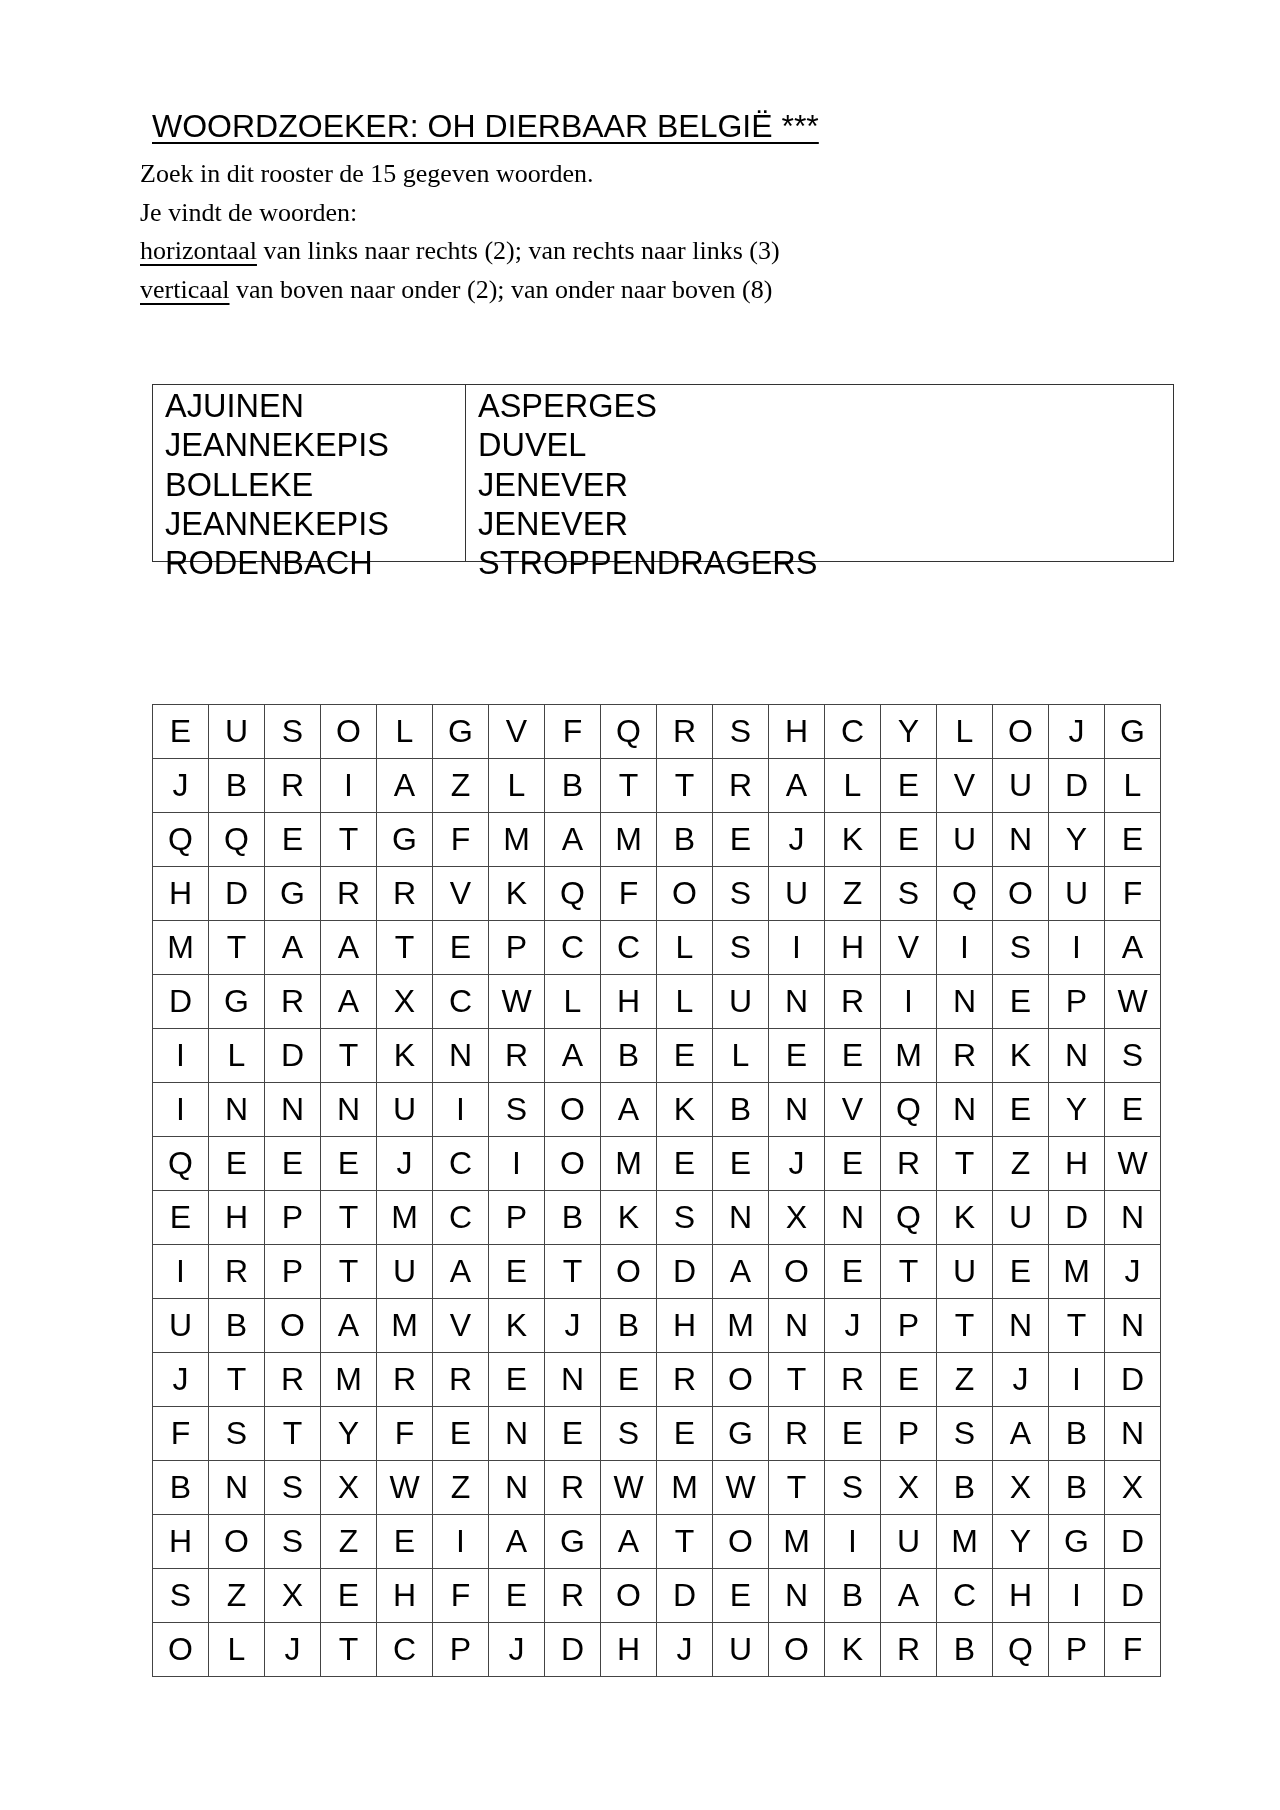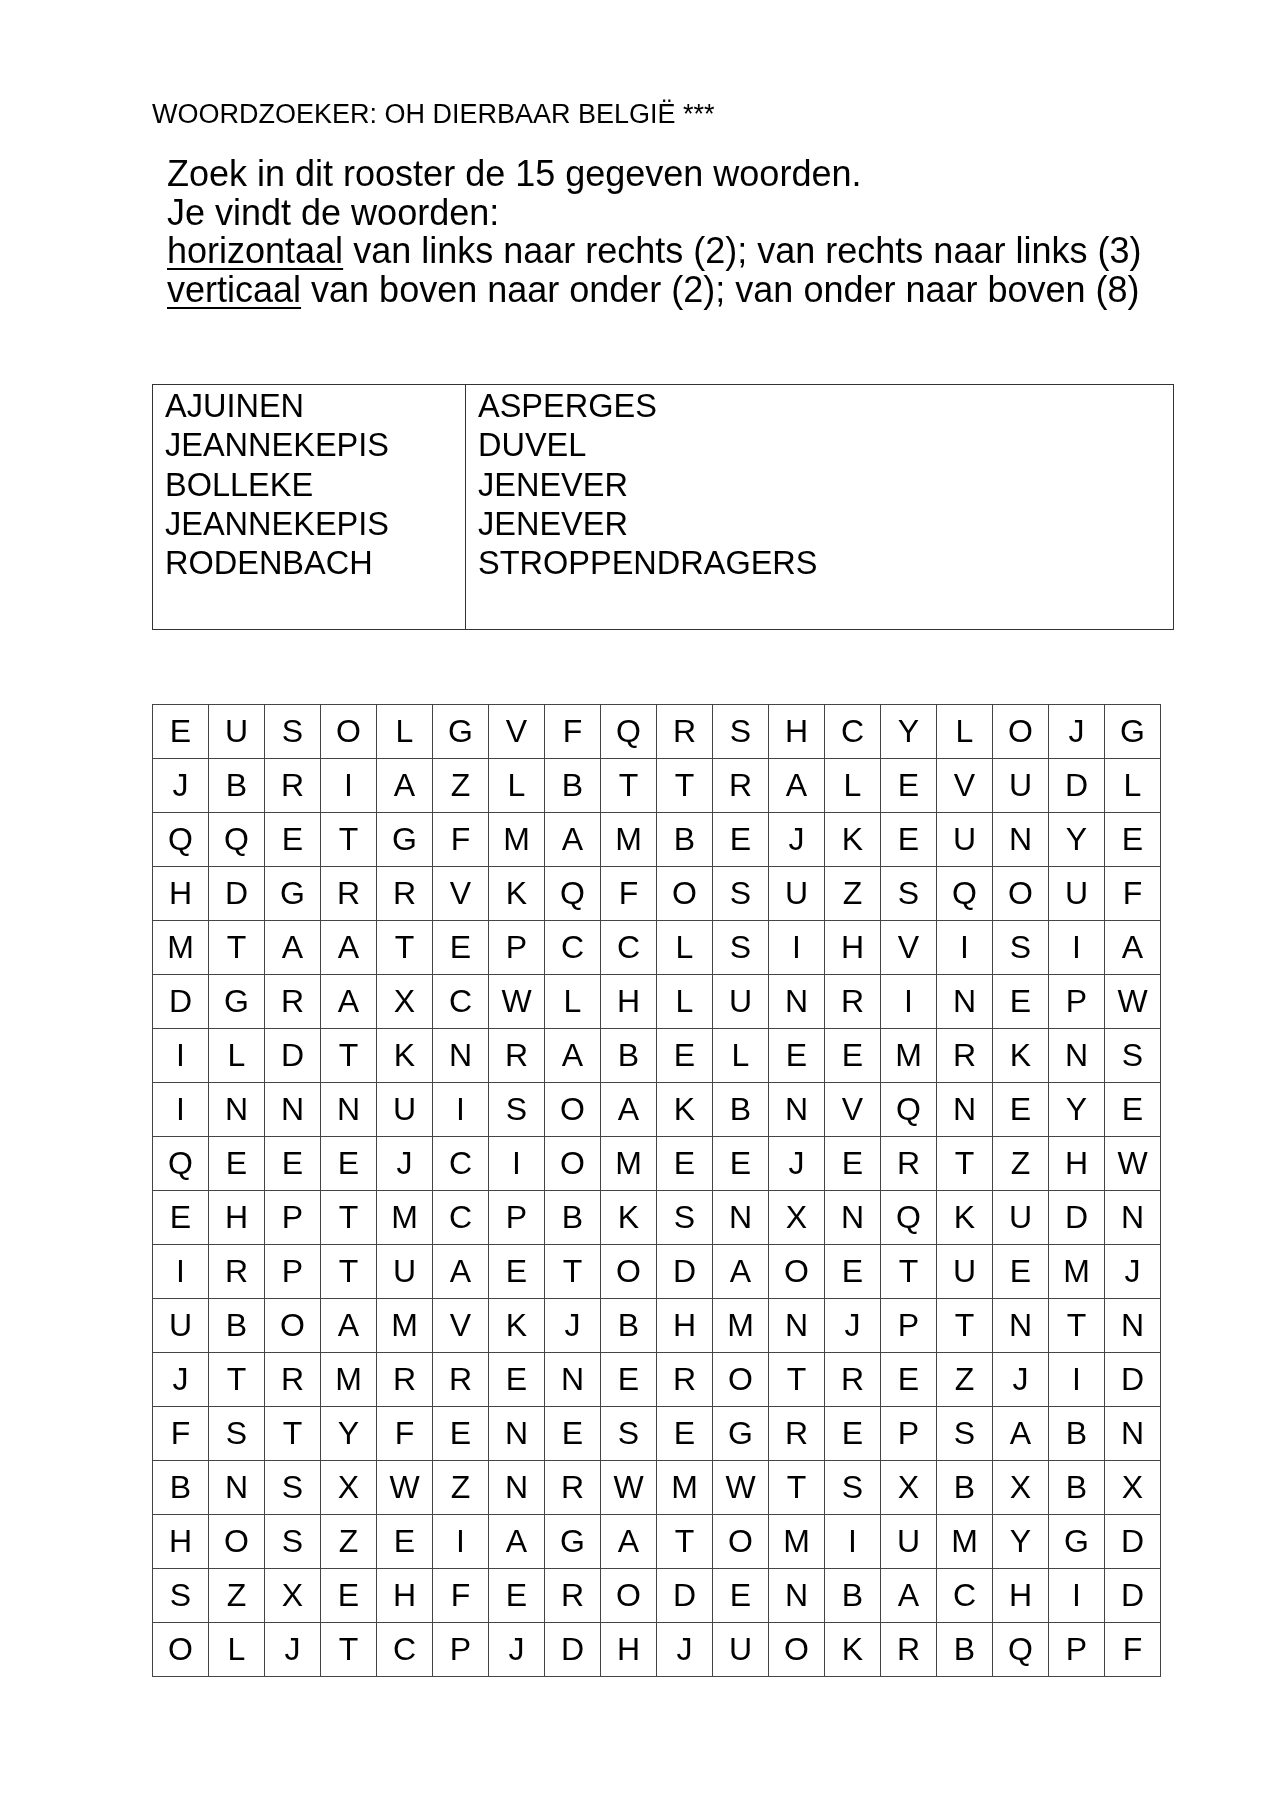--- a/index.html
+++ b/index.html
@@ -1,24 +1,24 @@
 <!DOCTYPE html>
 <html><head>
 <meta charset="utf-8">
 <style>
   html, body { margin: 0; padding: 0; background: #ffffff; }
   body { width: 1280px; height: 1810px; position: relative; overflow: hidden;
          font-family: "Liberation Sans", sans-serif; color: #000; }
-  .title { position: absolute; left: 152px; top: 96px; font-size: 27px; line-height: 36px;
-           text-decoration-thickness: 2px; text-underline-offset: 5px;
+  .title { position: absolute; left: 152px; top: 108px; font-size: 32px; line-height: 36px;
+           text-decoration: underline; text-decoration-thickness: 2px; text-underline-offset: 5px;
            white-space: nowrap; }
-  .intro { position: absolute; left: 167px; top: 155px; font-size: 36px; line-height: 38.6px; }
+  .intro { position: absolute; left: 140px; top: 155px; font-size: 26px; line-height: 38.6px; font-family: Liberation Serif, serif; }
   .intro div { white-space: nowrap; }
   .u { text-decoration: underline; text-decoration-thickness: 2px; text-underline-offset: 5px; }
-  .wordlist { position: absolute; left: 152px; top: 384px; width: 1022px; height: 246px;
+  .wordlist { position: absolute; left: 152px; top: 384px; width: 1022px; height: 178px;
               border: 1.5px solid #333; box-sizing: border-box; display: flex; }
   .wl-col { box-sizing: border-box; padding: 2px 0 0 12px; font-size: 32.5px; line-height: 39.3px;
             border-right: 1.5px solid #333; }
   .wl-col:last-child { border-right: none; }
   .wl-col div { white-space: nowrap; }
   .grid { position: absolute; left: 152px; top: 704px; border-collapse: collapse; }
   .grid td { width: 56px; height: 54px; border: 1.5px solid #444; text-align: center;
              vertical-align: middle; font-size: 32px; padding: 0; box-sizing: border-box; }
 </style>
 </head>

